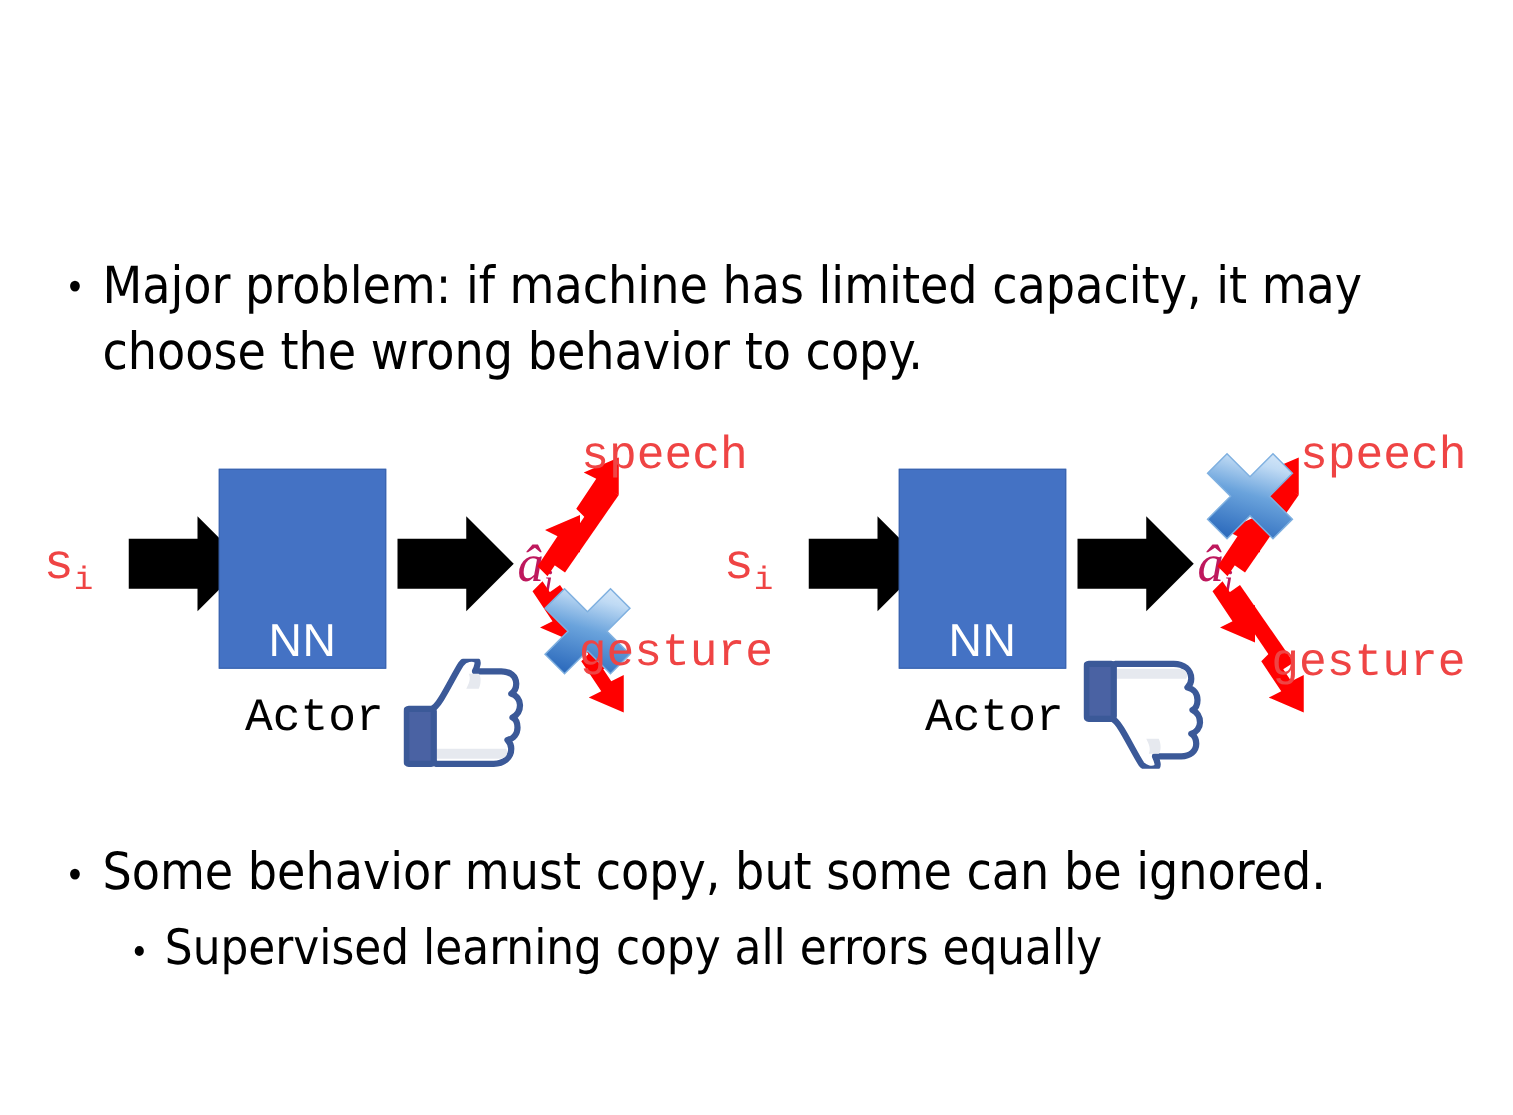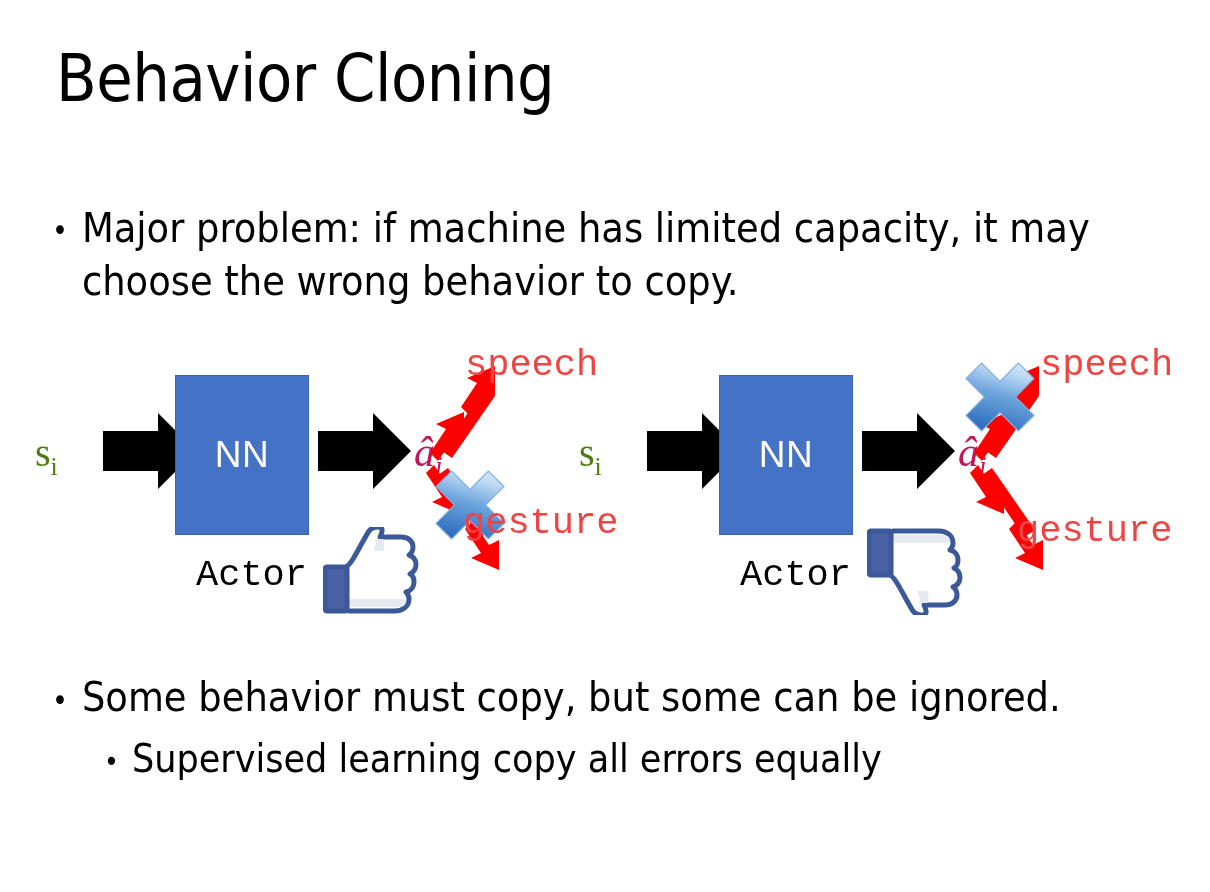--- a/index.html
+++ b/index.html
@@ -85,40 +85,40 @@
     top: 335px;
     width: 600px;
     height: 300px;
   }
   #diagram-left  { left: 18px; }
   #diagram-right { left: 562px; }
 
   
   .state-label {
     position: absolute;
-    font-family: Liberation Serif, serif;
+    font-family: Liberation Mono, monospace;
     font-size: 40px;
-    color: #4d7c0f;
+    color: #ef4444;
     line-height: 1;
     text-align: center;
   }
   .state-label .sub {
     font-size: 26px;
     vertical-align: sub;
     line-height: 1;
   }
 
   
   .nn-box {
     position: absolute;
     background: #4472C4;
     border: 1.5px solid #3A64B0;
     box-sizing: border-box;
     display: flex;
-    align-items: center;
+    align-items: flex-end;
     justify-content: center;
   }
   .nn-box-label {
     font-family: "Liberation Sans", sans-serif;
     font-size: 37px;
     color: #ffffff;
     letter-spacing: 0.5px;
   }
 
   
@@ -170,21 +170,20 @@
   
   .thumb {
     position: absolute;
   }
 </style>
 </head>
 <body>
 
 <div id="slide">
 
-  <div id="slide-title">Behavior Cloning</div>
 
   <div class="bullet-row" id="bullet-1">
     <span class="bullet-mark">•</span>
     <span class="bullet-text">Major problem: if machine has limited capacity, it may choose the wrong behavior to copy.</span>
   </div>
 
   <div class="diagram" id="diagram-left">
 
     <div class="state-label" style="left:17px; top:98px;"><span>s</span><span class="sub">i</span></div>
 

